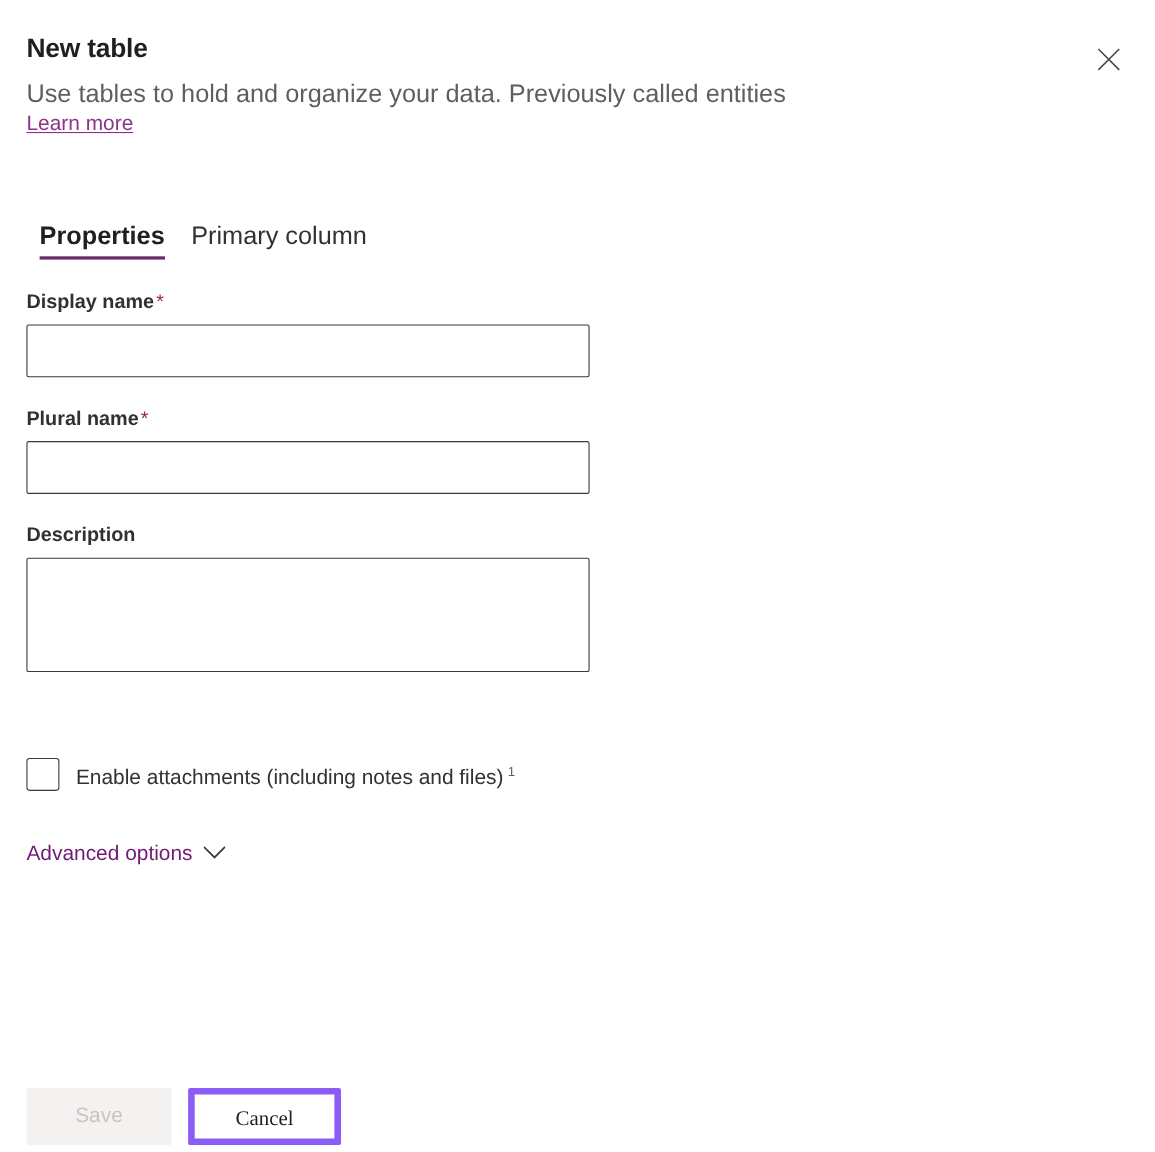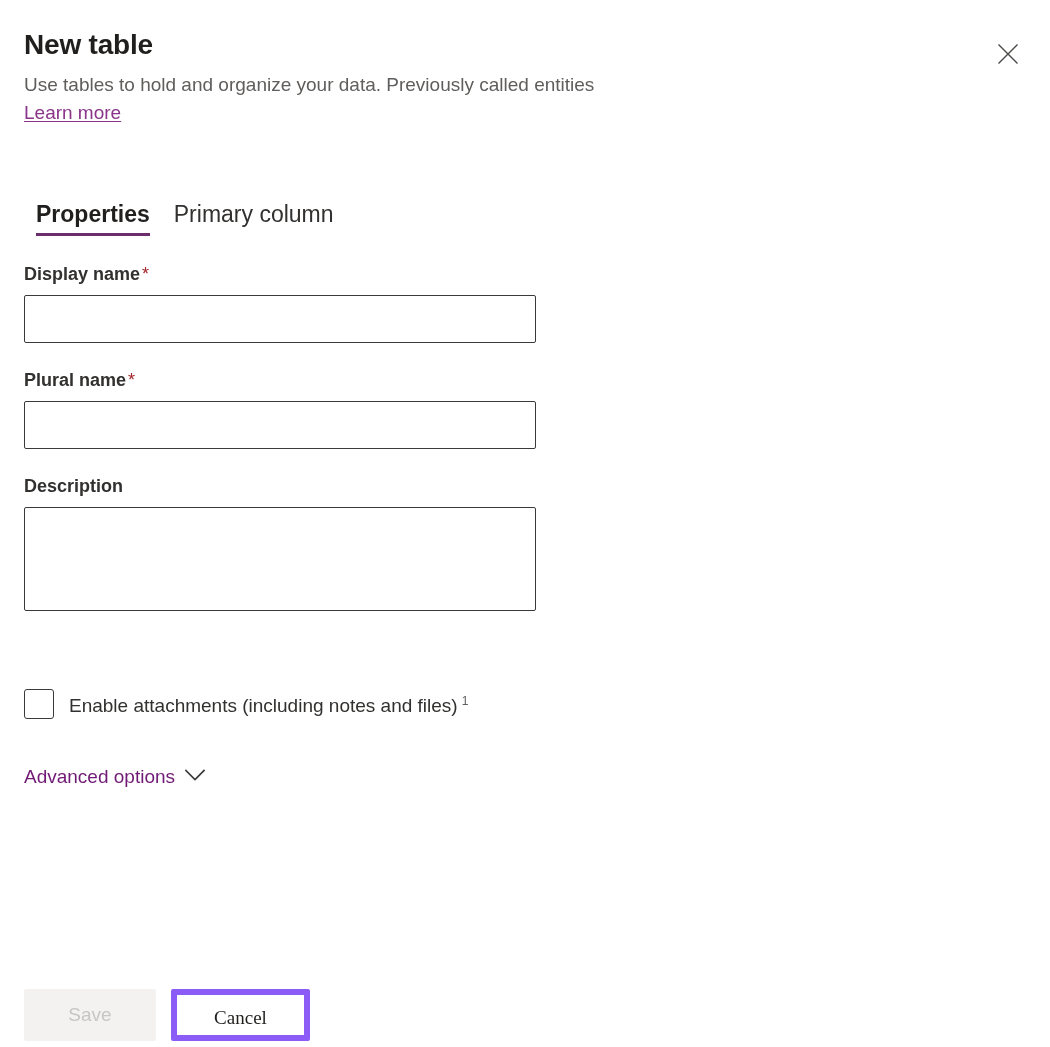--- a/index.html
+++ b/index.html
@@ -25,29 +25,29 @@
   }
 
   
   .header {
     position: absolute;
     left: 24px;
     top: 28px;
     right: 24px;
   }
   .panel-title {
-    font-size: 28px;
+    font-size: 24px;
     font-weight: 600;
     line-height: 34px;
     color: #201f1e;
     letter-spacing: -0.2px;
     margin: 0;
   }
   .panel-subtitle {
-    font-size: 19px;
+    font-size: 23px;
     line-height: 26px;
     color: #605e5c;
     margin-top: 10px;
     font-weight: 400;
   }
   .learn-more {
     display: inline-block;
     font-size: 19px;
     line-height: 26px;
     color: #8a348a;

